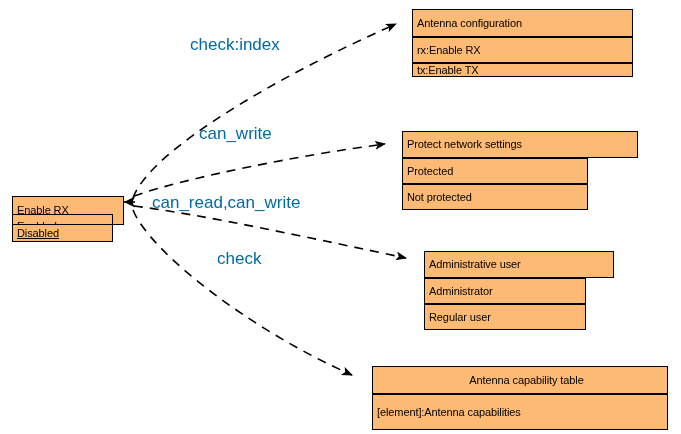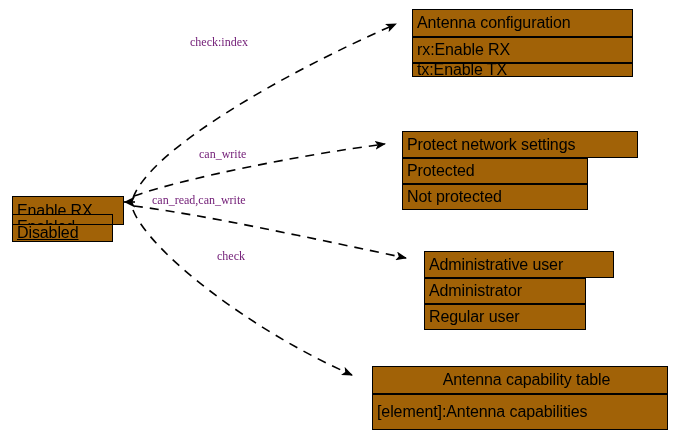--- a/index.html
+++ b/index.html
@@ -23,40 +23,40 @@
     height: 434px;
   }
   .node {
     position: absolute;
     box-sizing: border-box;
   }
   .node-row {
     position: absolute;
     box-sizing: border-box;
     border: 1.4px solid #000000;
-    background: #a16207;
+    background: #fdba74;
     font-family: "Liberation Sans", sans-serif;
-    font-size: 16px;
+    font-size: 11px;
     line-height: 1;
     color: #000000;
     display: flex;
     align-items: center;
     padding-left: 4px;
     white-space: nowrap;
     letter-spacing: -0.1px;
   }
   .node-row.center {
     justify-content: center;
     padding-left: 13px;
   }
   .edge-label {
     position: absolute;
-    font-family: Liberation Serif, serif;
-    font-size: 12px;
-    color: #701a75;
+    font-family: Liberation Sans, sans-serif;
+    font-size: 17px;
+    color: #0369a1;
     white-space: nowrap;
     line-height: 1;
   }
 </style>
 </head>
 <body>
 
 <div id="canvas">
 
   <svg id="edges" viewBox="0 0 681 434" xmlns="http://www.w3.org/2000/svg">
@@ -107,19 +107,19 @@
     <div class="node-row" style="left:424px; top:304px; width:162px; height:26px;">Regular user</div>
   </div>
 
   <div class="node">
     <div class="node-row center" style="left:372px; top:366px; width:296px; height:28px;">Antenna capability table</div>
     <div class="node-row" style="left:372px; top:394px; width:296px; height:36px;">[element]:Antenna capabilities</div>
   </div>
 
   <div class="edge-label" style="left:190px; top:36px;">check:index</div>
 
-  <div class="edge-label" style="left:199px; top:148px;">can_write</div>
+  <div class="edge-label" style="left:199px; top:125px;">can_write</div>
 
   <div class="edge-label" style="left:152px; top:194px;">can_read,can_write</div>
 
   <div class="edge-label" style="left:217px; top:250px;">check</div>
 
 </div>
 
 </body></html>

